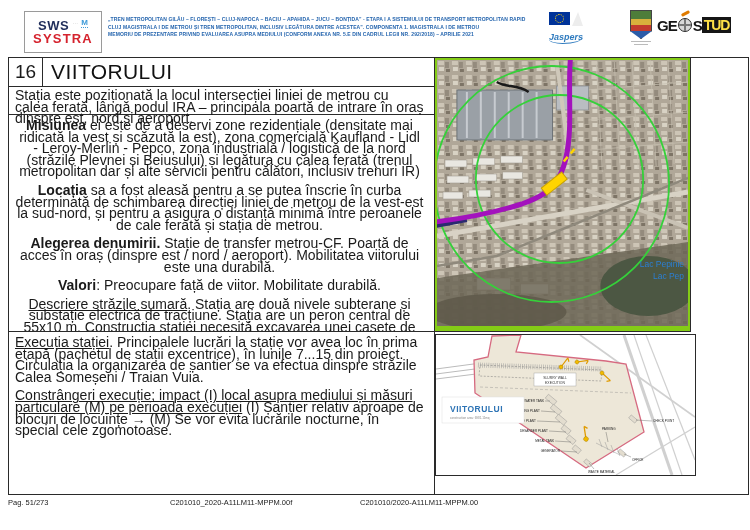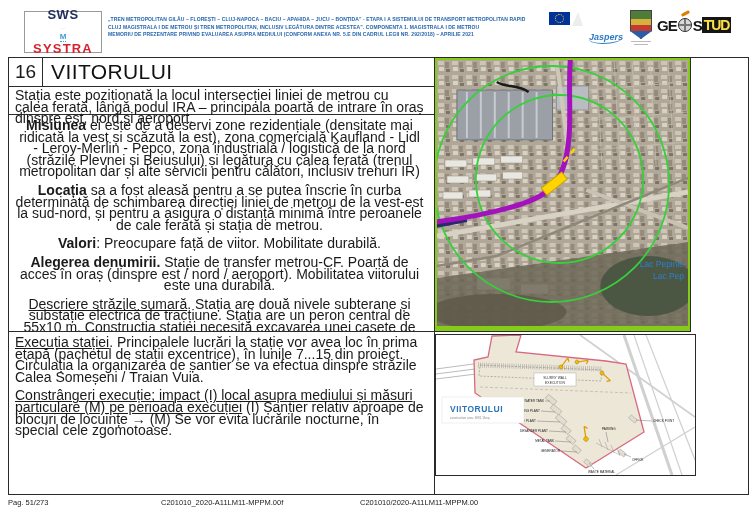--- a/index.html
+++ b/index.html
@@ -4,34 +4,34 @@
 <style>
   html,body{margin:0;padding:0;}
   body{
     width:750px;height:530px;position:relative;background:#ffffff;
     font-family:"Liberation Sans",sans-serif;color:#1a1a1a;overflow:hidden;
   }
   
   .logo-box{position:absolute;left:24px;top:11px;width:76px;height:40px;
     border:1.5px solid #9a9a9a;display:flex;flex-direction:column;justify-content:center;
     align-items:center;background:#fff;}
-  .logo-sws-row{display:flex;align-items:center;gap:3px;flex-direction:column;}
+  .logo-sws-row{display:flex;align-items:flex-start;gap:3px;}
   .logo-sws{font-size:13px;font-weight:800;color:#1f2d5a;letter-spacing:.5px;line-height:13px;}
   .logo-m{font-size:8px;font-weight:800;color:#3f9bd8;border-bottom:1px dotted #3f9bd8;line-height:8px;}
   .logo-dash{font-size:6px;color:#b9b9b9;line-height:6px;}
   .logo-systra{font-size:13px;font-weight:800;color:#d5232e;letter-spacing:1.2px;line-height:14px;transform:scaleY(.92);}
   .doc-title{position:absolute;left:108px;top:16px;width:438px;
     font-size:5px;font-weight:bold;color:#2565ae;line-height:7.6px;letter-spacing:.1px;}
   .jaspers{position:absolute;left:549px;top:12px;width:58px;}
   .jaspers-top{display:flex;gap:2px;align-items:flex-start;}
   .eu-flag{width:21px;height:13px;background:#003399;display:flex;align-items:center;justify-content:center;}
   .eu-ring{width:7px;height:7px;border:1px dotted #ffd617;border-radius:50%;}
   .sail{width:11px;height:14px;background:#ededed;clip-path:polygon(0 100%,55% 0,100% 100%);}
   .jaspers-word{margin-top:3px;font-size:9px;font-weight:bold;font-style:italic;color:#2f7bbf;
-    border-bottom:1.5px solid #2f7bbf;border-radius:0 0 60% 40%;display:inline-block;padding-bottom:1px;margin-left:40px;}
+    border-bottom:1.5px solid #2f7bbf;border-radius:0 0 60% 40%;display:inline-block;padding-bottom:1px;}
   .coa{position:absolute;left:629px;top:10px;width:24px;}
   .shield{width:22px;height:29px;margin:0 auto;
     clip-path:polygon(0 0,100% 0,100% 72%,50% 100%,0 72%);
     background:linear-gradient(180deg,#4e7d3a 0 30%,#d8b13c 30% 52%,#c23b2e 52% 74%,#2b5ca8 74% 100%);
     box-shadow:inset 0 0 0 1px #444;}
   .coa-line{height:1px;background:#bbb;margin:2px 2px 0 2px;}
   .geostud{position:absolute;left:657px;top:17px;display:flex;align-items:center;}
   .geo-ge,.geo-s{font-size:15px;font-weight:900;color:#151515;letter-spacing:-1px;line-height:15px;}
   .globe{width:12px;height:12px;border:1.5px solid #2b2b2b;border-radius:50%;background:#d8d8d8;
     position:relative;margin:0 1px;overflow:hidden;}
@@ -54,21 +54,21 @@
   .para:last-child{margin-bottom:0;}
   
   .map-box{position:absolute;left:426px;top:0;width:256px;height:274px;box-sizing:border-box;
     border-right:1.2px solid #2a2a2a;border-bottom:1.2px solid #2a2a2a;background:#84cc16;padding:2px;}
   .map-box svg{display:block;width:100%;height:266px;}
   .plan-box{position:absolute;left:426px;top:276px;width:261px;height:142px;box-sizing:border-box;
     border:1.2px solid #2a2a2a;background:#fff;}
   .plan-box svg{display:block;width:100%;height:100%;}
   
   .footer-item{position:absolute;top:498px;font-size:7.5px;color:#1a1a1a;}
-  .f-pag{left:8px;} .f-c1{left:161px;} .f-c2{left:360px;}
+  .f-pag{left:8px;} .f-c1{left:170px;} .f-c2{left:360px;}
 </style>
 </head>
 <body>
 
 <div class="logo-box">
   <div class="logo-sws-row">
     <span class="logo-sws">SWS</span>
     <span class="logo-dash">…</span>
     <span class="logo-m">M</span>
   </div>
@@ -110,22 +110,22 @@
     <div class="row-title">
       <div class="num-cell">16</div>
       <div class="title-cell">VIITORULUI</div>
     </div>
     <div class="row-p1">
         <p class="para"><span>Stația este poziționată la locul intersecției liniei de metrou cu calea ferată, lângă podul IRA – principala poartă de intrare în oraș dinspre est, nord și aeroport.</span></p>
       </div>
     <div class="row-main">
         <p class="para"><span style="font-weight: bold;">Misiunea</span><span> ei este de a deservi zone rezidențiale (densitate mai ridicată la vest și scăzută la est), zona comercială Kaufland - Lidl - Leroy-Merlin - Pepco, zona industrială / logistică de la nord (străzile Plevnei și Beiușului) și legătura cu calea ferată (trenul metropolitan dar și alte servicii pentru călători, inclusiv trenuri IR)</span></p>
         <p class="para"><span style="font-weight: bold;">Locația</span><span> sa a fost aleasă pentru a se putea înscrie în curba determinată de schimbarea direcției liniei de metrou de la vest-est la sud-nord, și pentru a asigura o distanță minimă între peroanele de cale ferată și stația de metrou.</span></p>
+        <p class="para"><span style="font-weight: bold;">Alegerea denumirii.</span><span> Stație de transfer metrou-CF. Poartă de acces în oraș (dinspre est / nord / aeroport). Mobilitatea viitorului este una durabilă.</span></p>
         <p class="para"><span style="font-weight: bold;">Valori</span><span>: Preocupare față de viitor. Mobilitate durabilă.</span></p>
-        <p class="para"><span style="font-weight: bold;">Alegerea denumirii.</span><span> Stație de transfer metrou-CF. Poartă de acces în oraș (dinspre est / nord / aeroport). Mobilitatea viitorului este una durabilă.</span></p>
         <p class="para"><span style="text-decoration: underline;">Descriere străzile sumară</span><span>. Stația are două nivele subterane și substație electrică de tracțiune. Stația are un peron central de 55x10 m. Construcția stației necesită excavarea unei casete de 97x22x20 (Lxlxh) m. NSS este la -15 m față de cota terenului.</span></p>
       </div>
     <div class="row-exec">
         <p class="para"><span style="text-decoration: underline;">Execuția stației</span><span>. Principalele lucrări la stație vor avea loc în prima etapă (pachetul de stații excentrice), în lunile 7...15 din proiect. Circulația la organizarea de șantier se va efectua dinspre străzile Calea Someșeni / Traian Vuia.</span></p>
         <p class="para"><span style="text-decoration: underline;">Constrângeri execuție; impact (I) local asupra mediului și măsuri particulare (M) pe perioada execuției</span><span> (I) Șantier relativ aproape de blocuri de locuințe → (M) Se vor evita lucrările nocturne, în special cele zgomotoase.</span></p>
       </div>
   </div>
 
   <div class="map-box">
     <svg viewBox="0 0 252 266" preserveAspectRatio="none">

